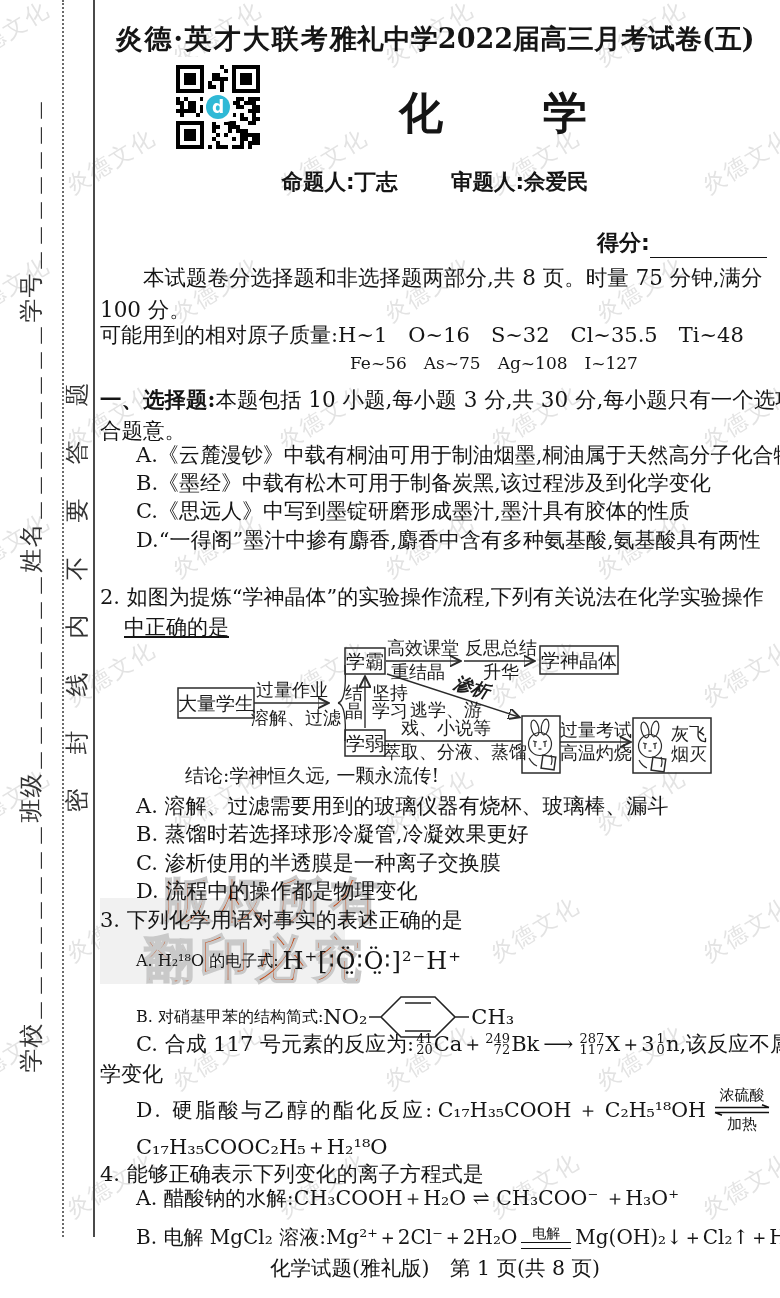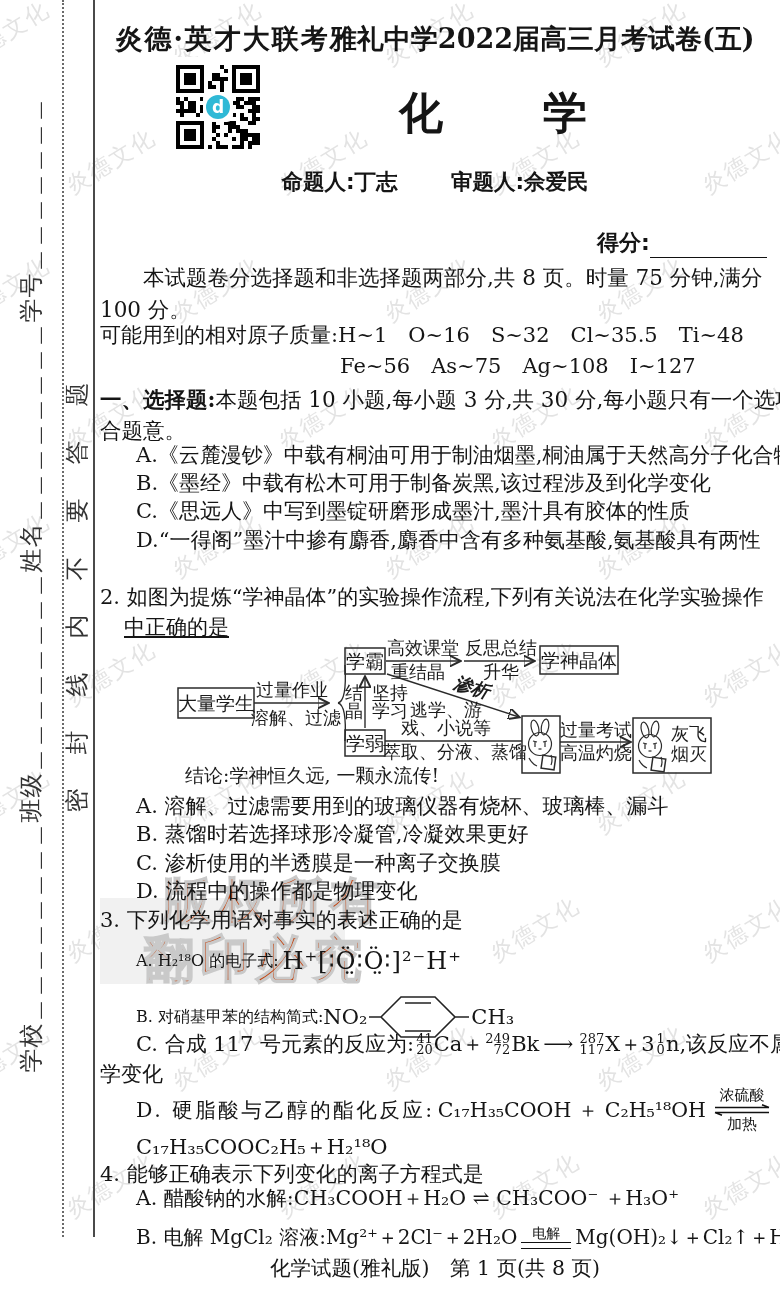--- a/index.html
+++ b/index.html
@@ -35,21 +35,21 @@
   .authors{left:100px;top:167px;width:670px;font-size:21.5px;font-weight:bold;
       font-family:"DejaVu Sans","Liberation Sans",sans-serif;}
   .authors span{margin:0 23px;}
   .score{left:597px;top:228px;width:170px;display:flex;align-items:flex-end;}
   .score .lbl{font-size:22px;font-weight:bold;font-family:"DejaVu Sans","Liberation Sans",sans-serif;}
   .score .line{flex:1;border-bottom:1.6px solid #111;height:24px;}
   .body-text{font-size:21.5px;line-height:32px;}
   .intro{left:100px;top:262px;width:670px;}
   .indent{text-indent:43px;}
   .masses1{left:100px;top:321px;width:680px;font-size:21px;}
-  .masses2{left:340px;top:352px;font-size:21px;}
+  .masses2{left:350px;top:352px;font-size:17px;}
   .heading{left:100px;top:384px;width:680px;font-size:21.5px;line-height:31px;}
   .heading .hb{font-weight:bold;}
   .qblock{font-size:21px;line-height:28.2px;}
   .q1{left:100px;top:441px;width:680px;}
   .q2stem{left:100px;top:582px;width:680px;font-size:21px;line-height:30px;}
   .opt{padding-left:36px;}
   .cont{padding-left:24px;text-decoration:underline;}
   .q2opts{left:100px;top:792px;width:680px;font-size:21px;line-height:28.4px;}
   .q3stem{left:100px;top:906px;font-size:21px;}
   .row{display:flex;align-items:center;}

